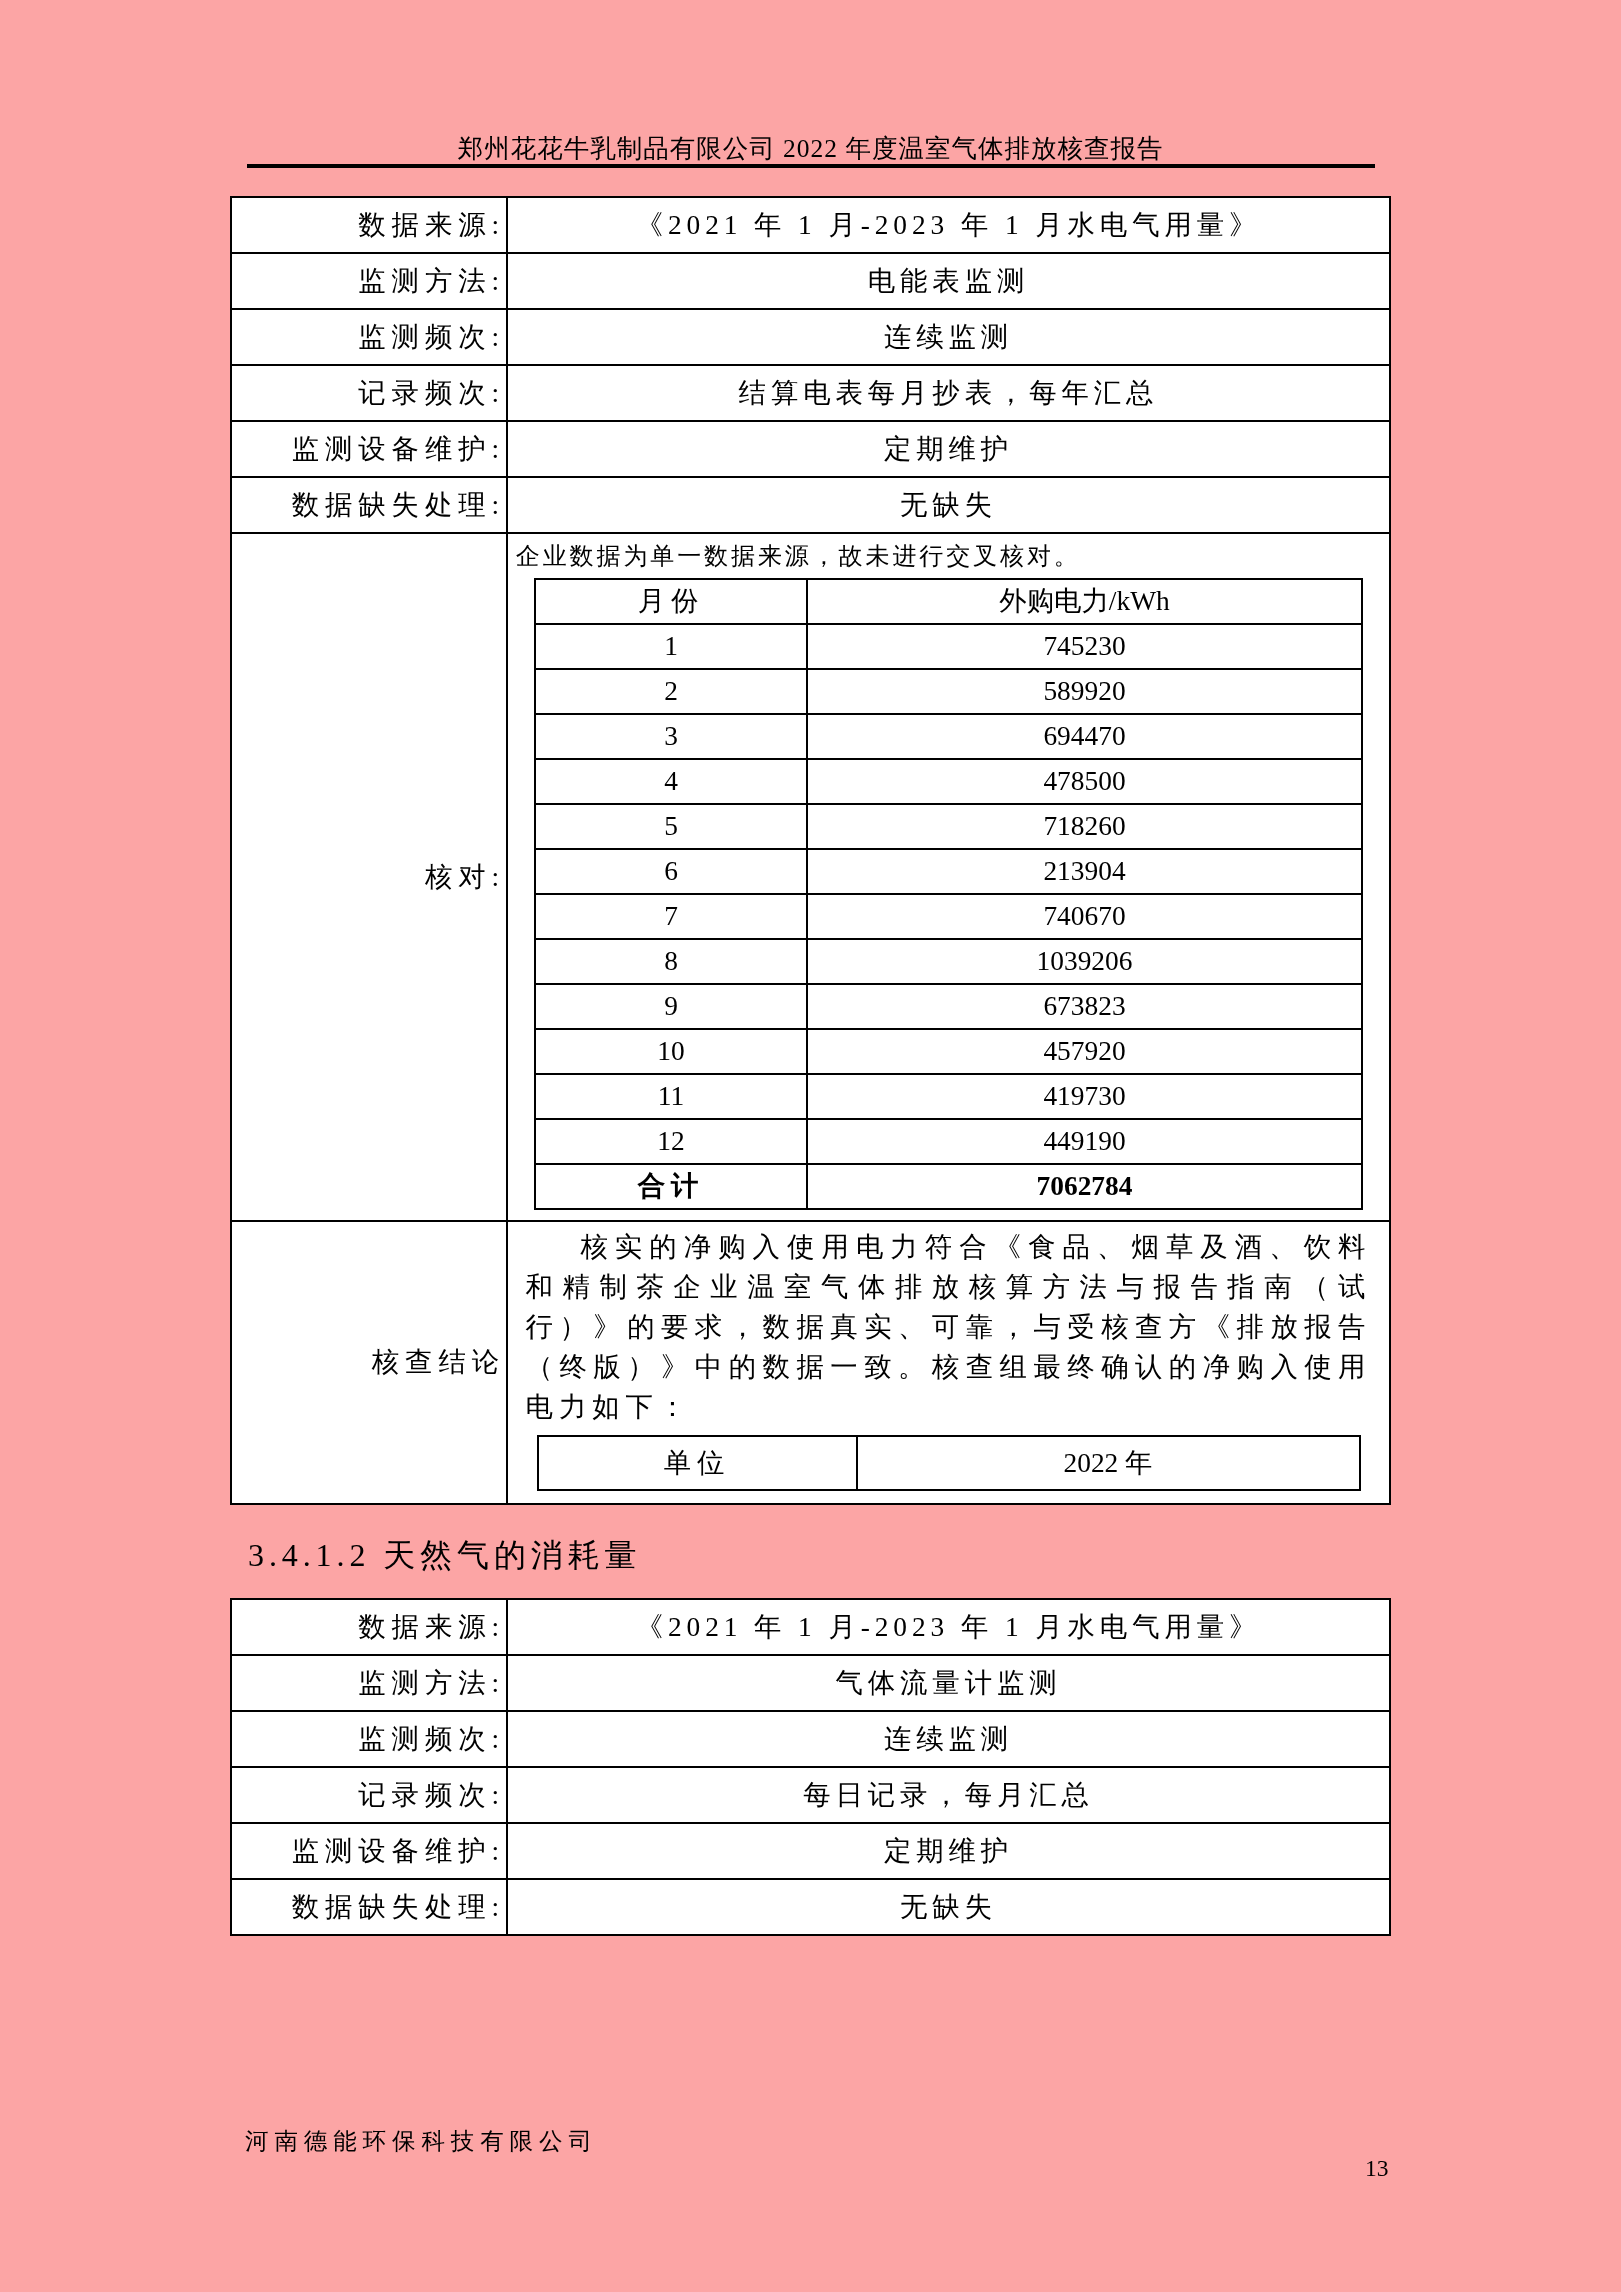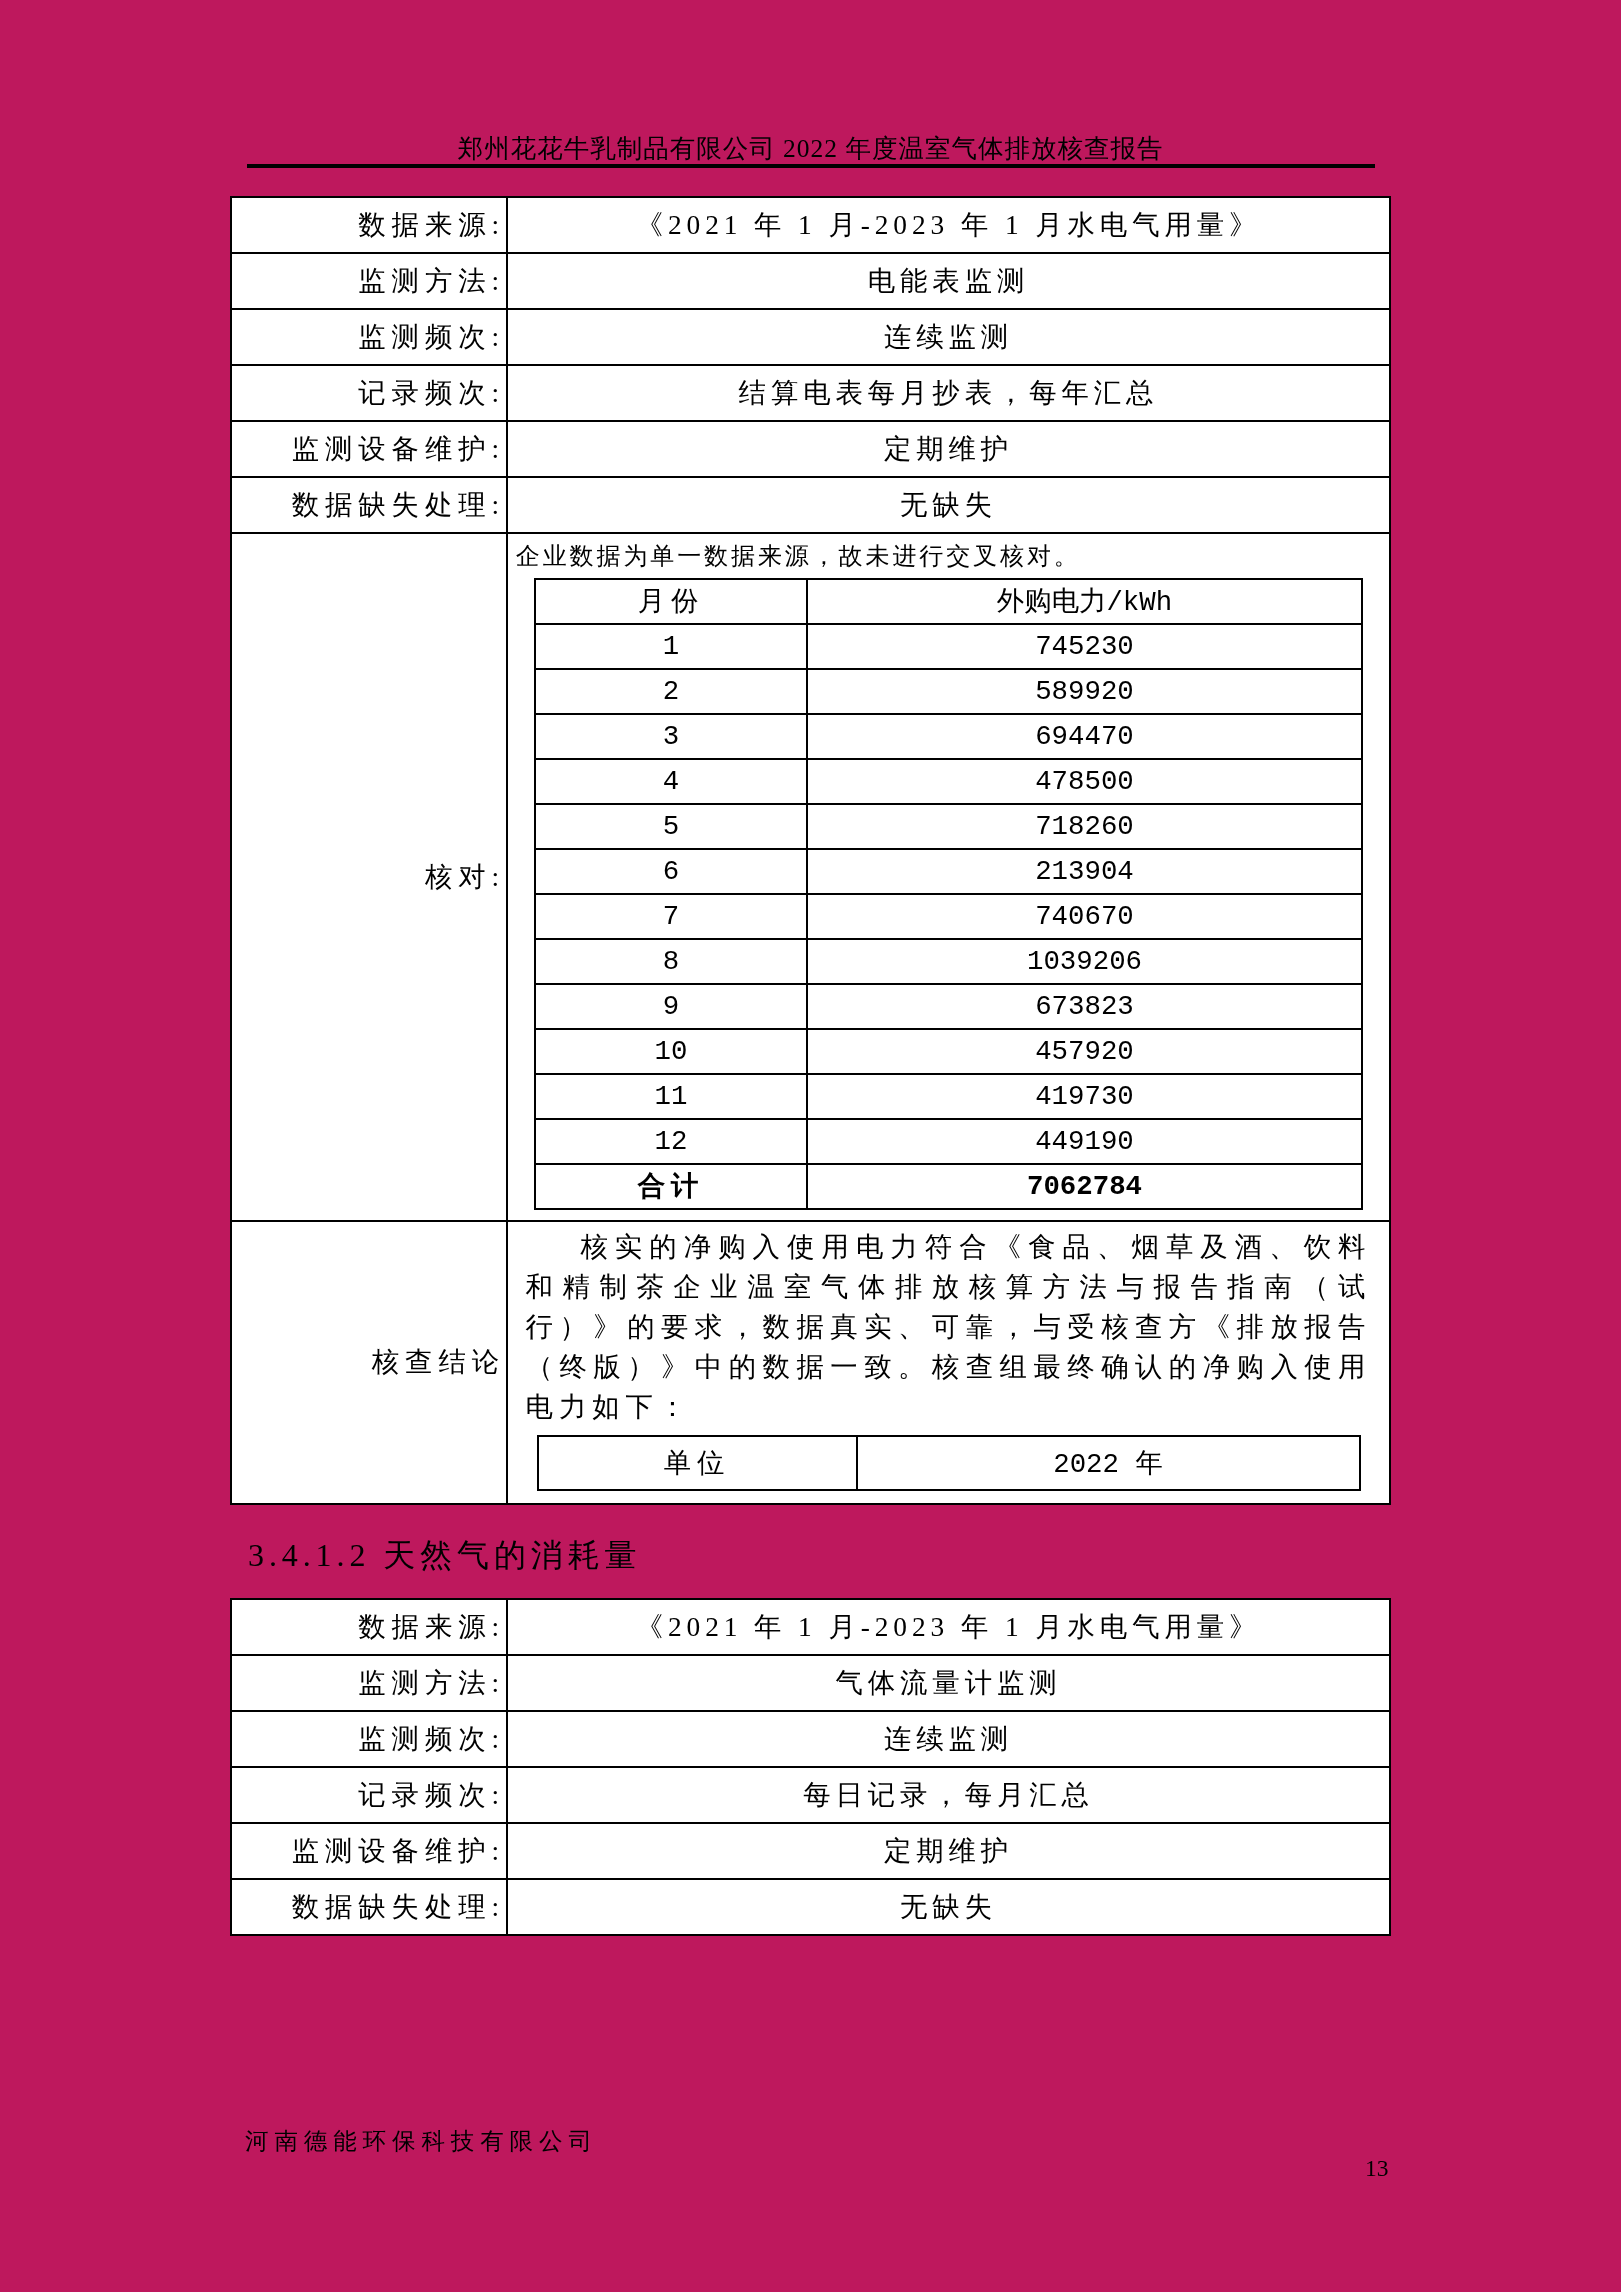--- a/index.html
+++ b/index.html
@@ -1,17 +1,17 @@
 <!DOCTYPE html>
 <html><head>
 <meta charset="utf-8">
 <style>
   html,body{margin:0;padding:0;background:#ffffff;}
   .page{
-    position:relative;width:1621px;height:2293px;background:#be185d;color:#000;
+    position:relative;width:1621px;height:2293px;background:#fca5a5;color:#000;
     font-family:"Liberation Serif","DejaVu Serif",serif;overflow:hidden;
   }
   .header-title{
     position:absolute;top:131px;left:0;width:100%;text-align:center;
     font-size:25.5px;letter-spacing:1px;white-space:nowrap;
   }
   .header-rule{position:absolute;top:164px;left:247px;width:1128px;height:3.9px;background:#000;}
 
   table.outer{
     position:absolute;left:230px;width:1160px;border-collapse:collapse;table-layout:fixed;
@@ -21,21 +21,21 @@
   #tbl-gas{top:1598px;}
   table.outer td{border:2px solid #000;vertical-align:middle;font-size:27.4px;}
   td.lbl{text-align:right;letter-spacing:5.9px;}
   td.val{text-align:center;letter-spacing:4.9px;}
   tr.simple td{height:52px;}
 
   td.check-cell{padding:2px 7.8px 9.8px 7.8px;}
   .check-note{text-align:left;font-size:24px;letter-spacing:2.9px;margin:3.9px 0 5.9px 0;}
 
   table.inner{border-collapse:collapse;margin:0 auto;table-layout:fixed;background:#fff;}
-  table.inner td{border:2px solid #000;text-align:center;vertical-align:middle;font-size:27.4px;font-family:Liberation Mono, monospace;}
+  table.inner td{border:2px solid #000;text-align:center;vertical-align:middle;font-size:27.4px;}
   #tbl-month{width:827px;}
   #tbl-month td{height:41px;}
   #tbl-month td.cjk{letter-spacing:5.9px;}
   #tbl-month tr.total td{font-weight:bold;}
   .num{letter-spacing:0;}
 
   td.concl-cell{padding:5.9px 17.6px 11.8px 17.6px;}
   .concl-text{
     margin:0;font-size:27.4px;line-height:40px;letter-spacing:5.9px;
     text-align:justify;text-indent:2em;

